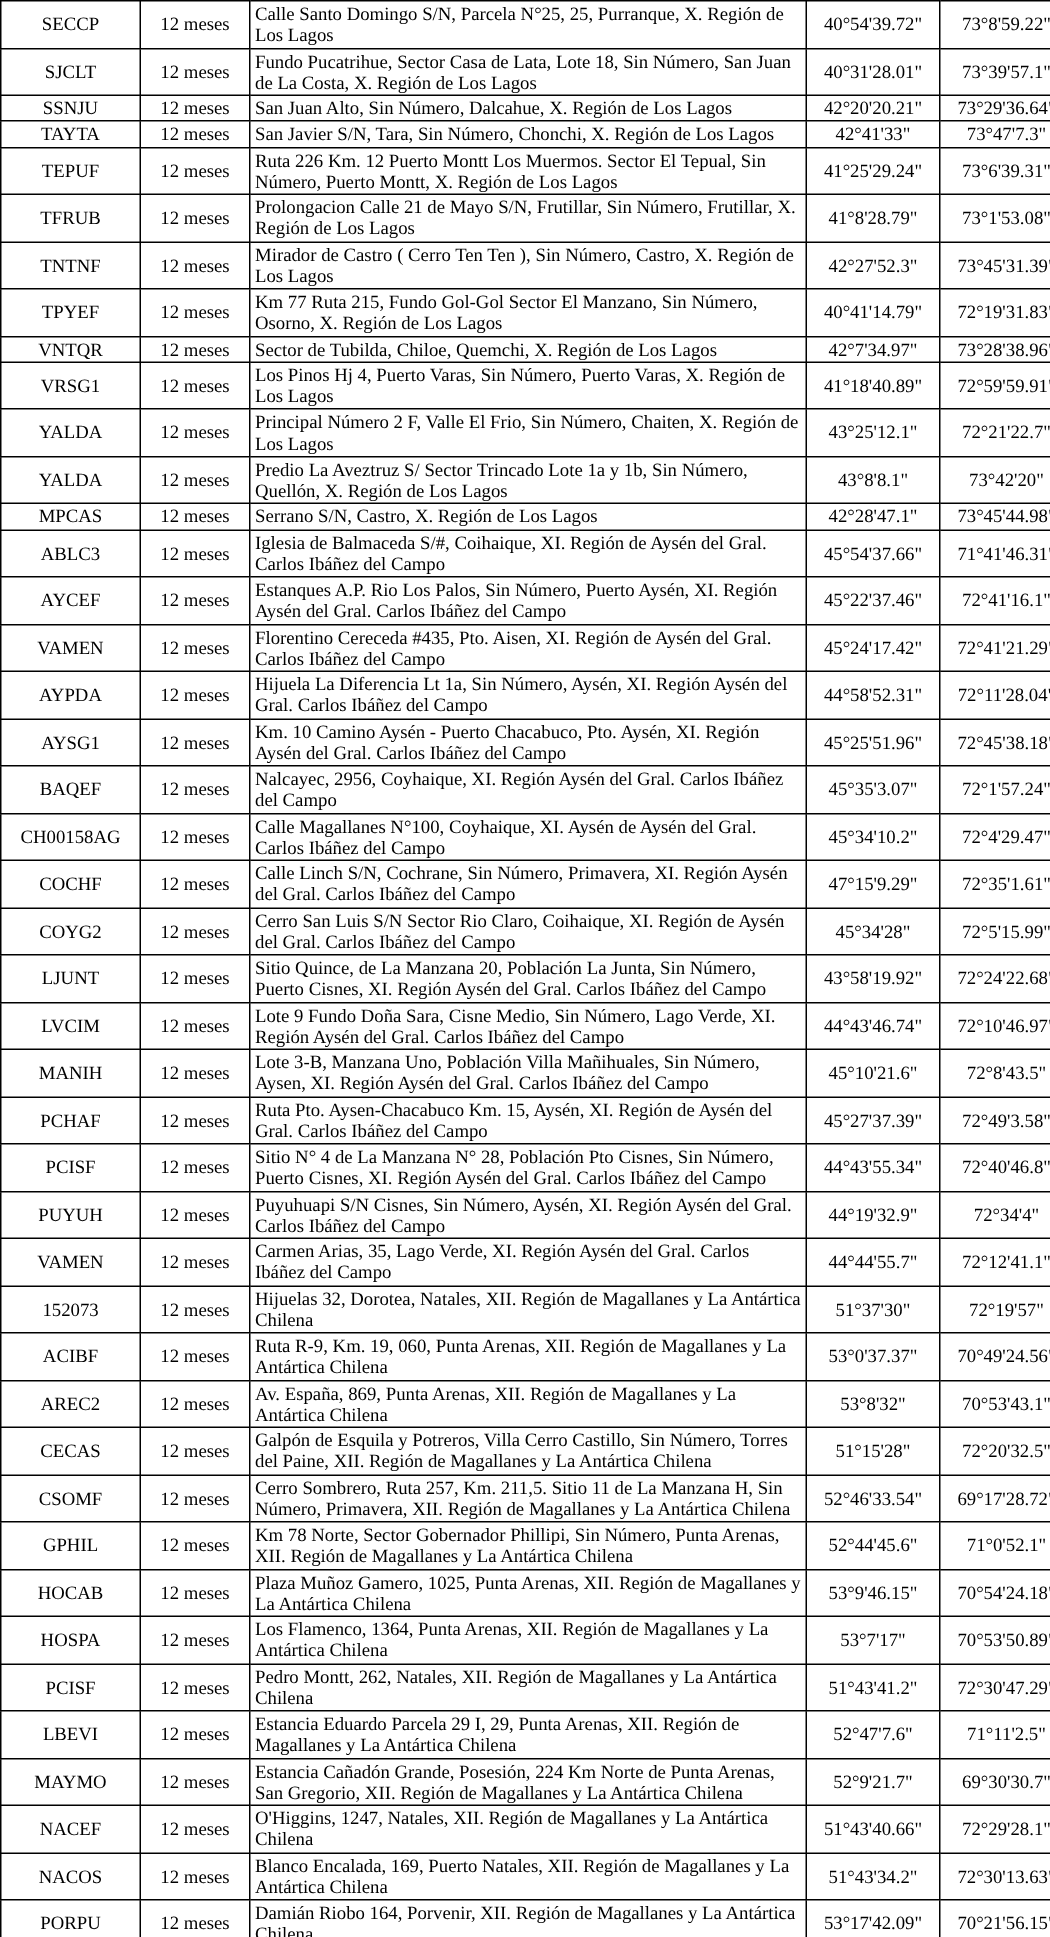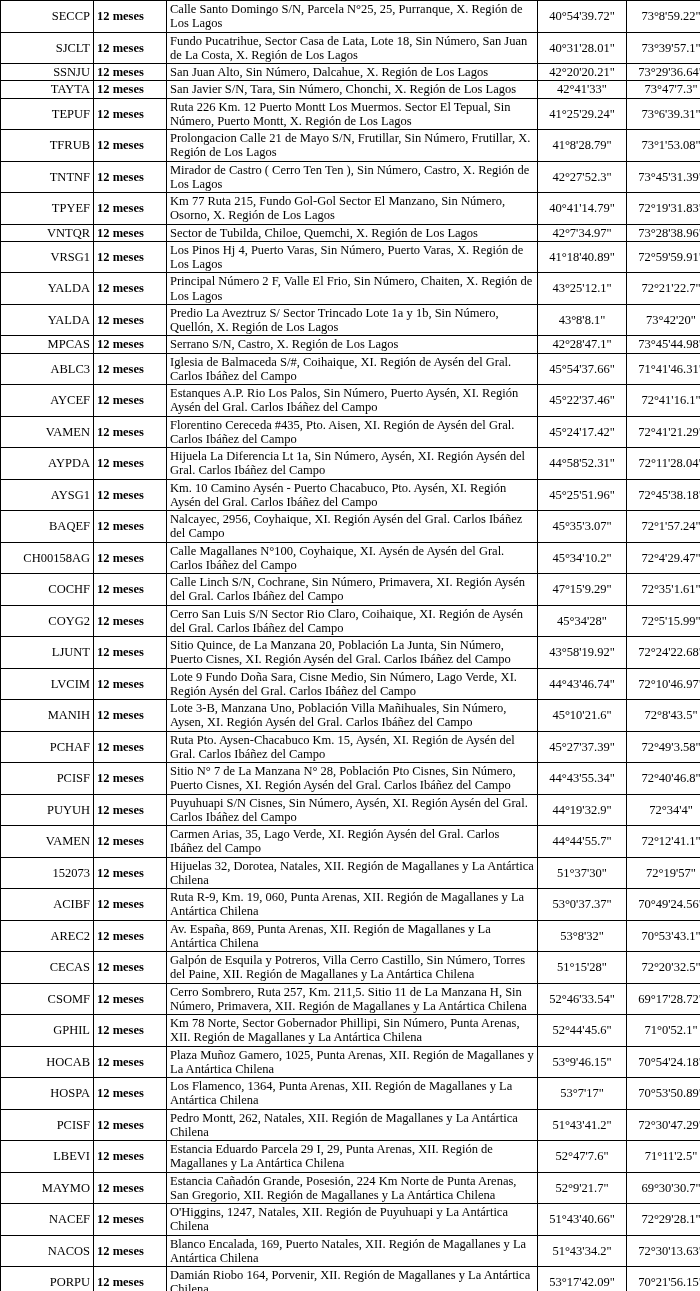--- a/index.html
+++ b/index.html
@@ -20,27 +20,26 @@
   }
   table.station-table td {
     border: 1px solid #000000;
     padding: 1px 3px;
     vertical-align: middle;
     overflow: hidden;
     word-wrap: break-word;
   }
   td.c-code {
     width: 86px;
-    text-align: right;
+    text-align: center;
     padding-left: 6px;
   }
   td.c-period {
     width: 66px;
-    text-align: left;
-    font-weight: bold;
+    text-align: center;
   }
   td.c-address {
     width: 364px;
     text-align: left;
   }
   td.c-lat {
     width: 82px;
     text-align: center;
   }
   td.c-lon {
@@ -231,21 +230,21 @@
       <tr>
         <td class="c-code">PCHAF</td>
         <td class="c-period">12 meses</td>
         <td class="c-address">Ruta Pto. Aysen-Chacabuco Km. 15, Aysén, XI. Región de Aysén del Gral. Carlos Ibáñez del Campo</td>
         <td class="c-lat">45°27'37.39"</td>
         <td class="c-lon">72°49'3.58"</td>
       </tr>
       <tr>
         <td class="c-code">PCISF</td>
         <td class="c-period">12 meses</td>
-        <td class="c-address">Sitio N° 7 de La Manzana N° 28, Población Pto Cisnes, Sin Número, Puerto Cisnes, XI. Región Aysén del Gral. Carlos Ibáñez del Campo</td>
+        <td class="c-address">Sitio N° 4 de La Manzana N° 28, Población Pto Cisnes, Sin Número, Puerto Cisnes, XI. Región Aysén del Gral. Carlos Ibáñez del Campo</td>
         <td class="c-lat">44°43'55.34"</td>
         <td class="c-lon">72°40'46.8"</td>
       </tr>
       <tr>
         <td class="c-code">PUYUH</td>
         <td class="c-period">12 meses</td>
         <td class="c-address">Puyuhuapi S/N Cisnes, Sin Número, Aysén, XI. Región Aysén del Gral. Carlos Ibáñez del Campo</td>
         <td class="c-lat">44°19'32.9"</td>
         <td class="c-lon">72°34'4"</td>
       </tr>
@@ -329,21 +328,21 @@
       <tr>
         <td class="c-code">MAYMO</td>
         <td class="c-period">12 meses</td>
         <td class="c-address">Estancia Cañadón Grande, Posesión, 224 Km Norte de Punta Arenas, San Gregorio, XII. Región de Magallanes y La Antártica Chilena</td>
         <td class="c-lat">52°9'21.7"</td>
         <td class="c-lon">69°30'30.7"</td>
       </tr>
       <tr>
         <td class="c-code">NACEF</td>
         <td class="c-period">12 meses</td>
-        <td class="c-address">O'Higgins, 1247, Natales, XII. Región de Puyuhuapi y La Antártica Chilena</td>
+        <td class="c-address">O'Higgins, 1247, Natales, XII. Región de Magallanes y La Antártica Chilena</td>
         <td class="c-lat">51°43'40.66"</td>
         <td class="c-lon">72°29'28.1"</td>
       </tr>
       <tr>
         <td class="c-code">NACOS</td>
         <td class="c-period">12 meses</td>
         <td class="c-address">Blanco Encalada, 169, Puerto Natales, XII. Región de Magallanes y La Antártica Chilena</td>
         <td class="c-lat">51°43'34.2"</td>
         <td class="c-lon">72°30'13.63"</td>
       </tr>

